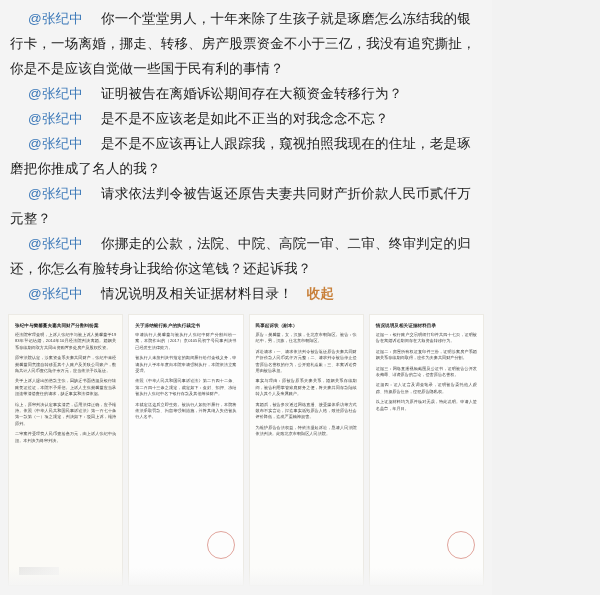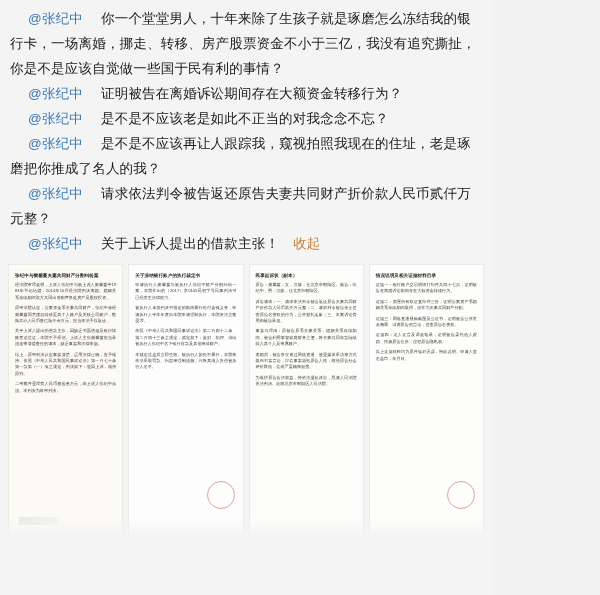--- a/index.html
+++ b/index.html
@@ -31,21 +31,21 @@
     margin: 0;
     padding: 0;
     text-indent: 0;
   }
   .mention {
     color: #3b78b8;
     font-weight: normal;
   }
   .collapse {
     color: #c8803a;
-    font-weight: normal;
+    font-weight: bold;
     margin-left: 14px;
     cursor: pointer;
   }
   .gap {
     display: inline-block;
     width: 18px;
   }
   
   .doc-grid {
     position: relative;
@@ -133,21 +133,24 @@
     <p class="para">
       <span class="gap"></span><a class="mention">@张纪中</a><span class="gap"></span><span>是不是不应该老是如此不正当的对我念念不忘？</span>
     </p>
     <p class="para">
       <span class="gap"></span><a class="mention">@张纪中</a><span class="gap"></span><span>是不是不应该再让人跟踪我，窥视拍照我现在的住址，老是琢磨把你推成了名人的我？</span>
     </p>
     <p class="para">
       <span class="gap"></span><a class="mention">@张纪中</a><span class="gap"></span><span>请求依法判令被告返还原告夫妻共同财产折价款人民币贰仟万元整？</span>
     </p>
     <p class="para">
-      <span class="gap"></span><a class="mention">@张纪中</a><span class="gap"></span><span>关于上诉人提出的借款主张！</span><a class="collapse">收起</a>
+      <span class="gap"></span><a class="mention">@张纪中</a><span class="gap"></span><span>你挪走的公款，法院、中院、高院一审、二审、终审判定的归还，你怎么有脸转身让我给你这笔钱？还起诉我？</span>
+    </p>
+    <p class="para">
+      <span class="gap"></span><a class="mention">@张纪中</a><span class="gap"></span><span>情况说明及相关证据材料目录！</span><a class="collapse">收起</a>
     </p>
   </div>
 
   <div class="doc-grid">
 
     <div class="doc-col c1">
       <div class="doc-inner">
         <span class="doc-title">张纪中与樊馨蔓夫妻共同财产分割纠纷案</span>
         <p class="doc-p">经法院审理查明，上诉人张纪中与被上诉人樊馨蔓于1983年登记结婚，2014年10月经法院判决离婚。婚姻关系存续期间双方共同出资购置多处房产及股权投资。</p>
         <p class="doc-p">原审法院认定，涉案资金系夫妻共同财产，张纪中未经樊馨蔓同意擅自转移至其个人账户及关联公司账户，数额共计人民币壹亿陆仟余万元，应当依法予以返还。</p>

